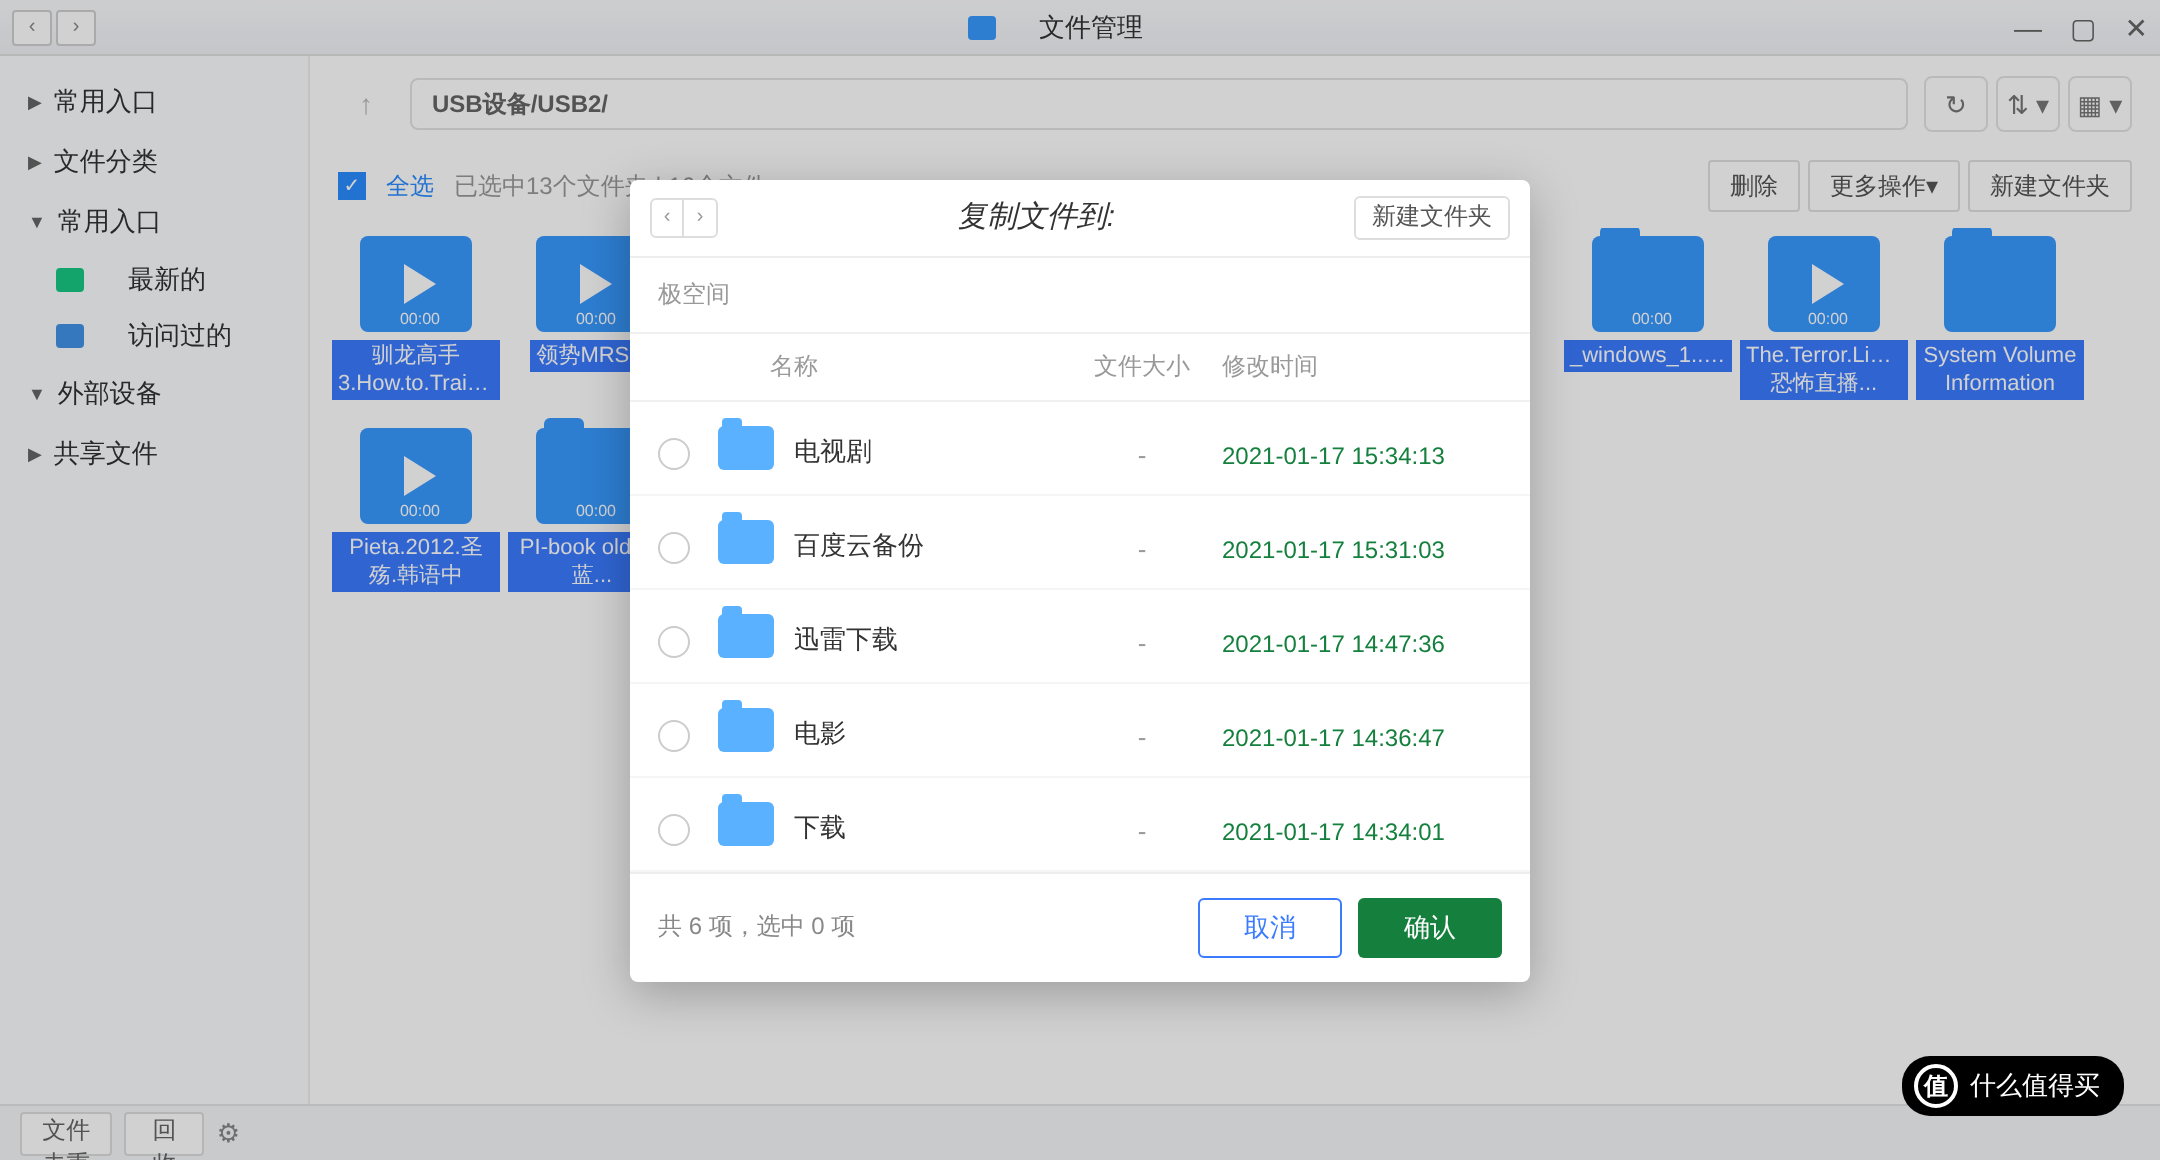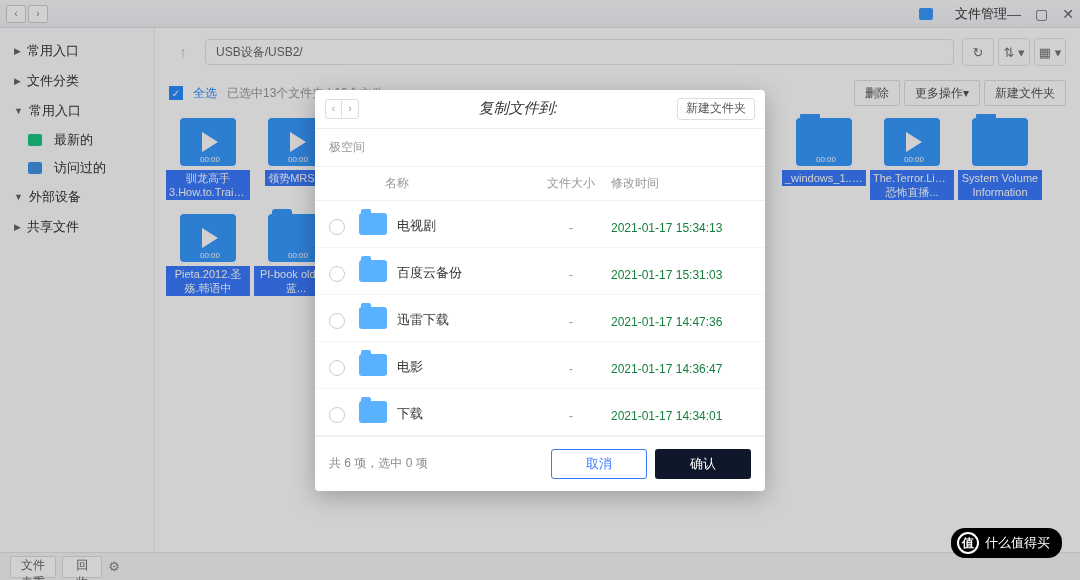--- a/index.html
+++ b/index.html
@@ -2,42 +2,42 @@
 <html><head>
 <meta charset="utf-8">
 <style>
 * { box-sizing: border-box; margin: 0; padding: 0; }
 body { font-family: "Microsoft YaHei", sans-serif; font-size: 13px; color: #333; background: #f5f6f8; width: 1080px; height: 580px; overflow: hidden; position: relative; }
 
 
 .titlebar { height: 28px; background: linear-gradient(#fafbfd,#f0f2f6); display: flex; align-items: center; border-bottom: 1px solid #e0e0e0; padding: 0 6px; }
 .nav-btns { display: flex; gap: 2px; }
 .nav-btn { width: 20px; height: 18px; border: 1px solid #d0d0d0; background: #fff; border-radius: 2px; font-size: 10px; color: #888; display: flex; align-items: center; justify-content: center; cursor: pointer; }
-.title-center { flex: 1; display: flex; align-items: center; justify-content: flex-end; gap: 22px; font-size: 13px; }
+.title-center { flex: 1; display: flex; align-items: center; justify-content: center; gap: 22px; font-size: 13px; }
 .folder-icon-sm { width: 14px; height: 12px; background: #3899ff; border-radius: 2px; display: inline-block; }
 .win-btns { display: flex; gap: 14px; font-size: 14px; color: #666; }
 .win-btn { cursor: pointer; }
 
 
 .main { display: flex; height: 524px; }
 .sidebar { width: 155px; background: #fcfdfe; border-right: 1px solid #eee; padding: 8px 0; display: flex; flex-direction: column; }
 .sidebar-group { padding: 6px 14px; font-size: 13px; color: #333; display: flex; align-items: center; gap: 6px; cursor: pointer; }
-.sidebar-item { padding: 5px 14px 5px 28px; font-size: 13px; color: #333; display: flex; align-items: center; gap: 12px; cursor: pointer; position: relative; }
+.sidebar-item { padding: 5px 14px 5px 28px; font-size: 13px; color: #333; display: flex; align-items: center; gap: 22px; cursor: pointer; position: relative; }
 .tri { font-size: 9px; color: #666; }
 .si-icon { width: 14px; height: 12px; display: inline-block; border-radius: 2px; }
 .si-green { background: #18c984; }
 .si-blue { background: #4193e8; }
 .si-orange { background: #ff7e52; }
 .eject { position: absolute; right: 10px; color: #aaa; font-size: 11px; }
 
 
 .content { flex: 1; background: #fff; display: flex; flex-direction: column; }
 .pathbar { display: flex; align-items: center; gap: 8px; padding: 10px 14px; }
 .up-btn { width: 28px; height: 28px; border: none; background: none; color: #bbb; font-size: 14px; cursor: pointer; }
-.path-input { flex: 1; height: 22px; border: 1px solid #e3e3e3; border-radius: 4px; padding: 12px 10px; font-size: 12px; color: #666; background: #fff; }
+.path-input { flex: 1; height: 22px; border: 1px solid #e3e3e3; border-radius: 4px; padding: 12px 10px; font-size: 12px; color: #666; background: #fff; font-weight: bold; }
 .tool { width: 32px; height: 28px; border: 1px solid #e3e3e3; border-radius: 4px; background: #fff; color: #777; font-size: 13px; display: flex; align-items: center; justify-content: center; cursor: pointer; }
 .tool-group { display: flex; gap: 4px; }
 
 .selbar { display: flex; align-items: center; padding: 4px 14px 8px; gap: 10px; font-size: 12px; }
 .checkbox { width: 14px; height: 14px; border: 1px solid #2a8bff; background: #2a8bff; display: inline-flex; align-items: center; justify-content: center; color: #fff; font-size: 10px; }
 .link-blue { color: #2a8bff; cursor: pointer; }
 .sel-count { color: #999; }
 .act-btns { margin-left: auto; display: flex; gap: 4px; }
 .act-btn { height: 26px; padding: 0 10px; border: 1px solid #e0e0e0; background: #fff; border-radius: 2px; font-size: 12px; color: #555; cursor: pointer; display: flex; align-items: center; }
 
@@ -74,23 +74,23 @@
 .dlg-row { display: flex; align-items: flex-end; padding: 12px 14px; border-bottom: 1px solid #f5f5f5; font-size: 13px; }
 .radio { width: 16px; height: 16px; border: 1px solid #ccc; border-radius: 50%; margin-right: 14px; cursor: pointer; }
 .fld { width: 28px; height: 22px; background: #5ab1ff; border-radius: 3px; margin-right: 10px; position: relative; }
 .fld::before { content:''; position:absolute; top:-4px; left:2px; width:10px; height:6px; background:#5ab1ff; border-radius:2px 2px 0 0; }
 .dlg-row .name { flex: 1; color: #333; }
 .dlg-row .size { width: 80px; text-align: center; color: #999; }
 .dlg-row .time { width: 140px; color: #15803d; font-size: 12px; }
 .dlg-foot { display: flex; align-items: center; padding: 12px 14px; border-top: 1px solid #eee; }
 .dlg-status { font-size: 12px; color: #888; }
 .dlg-actions { margin-left: auto; display: flex; gap: 8px; }
-.btn { width: 96px; height: 30px; border-radius: 3px; font-size: 13px; cursor: pointer; }
+.btn { width: 72px; height: 30px; border-radius: 3px; font-size: 13px; cursor: pointer; }
 .btn-cancel { background: #fff; border: 1px solid #3a7bff; color: #3a7bff; }
-.btn-ok { background: #0f172a; border: none; color: #fff; }
+.btn-ok { background: #15803d; border: none; color: #fff; }
 
 
 .wm { position: absolute; right: 18px; bottom: 22px; background: #000; color: #fff; border-radius: 14px; padding: 4px 12px 4px 6px; font-size: 13px; display: flex; align-items: center; gap: 6px; }
 .wm-c { width: 22px; height: 22px; border: 2px solid #fff; border-radius: 50%; display: flex; align-items: center; justify-content: center; font-size: 12px; font-weight: bold; }
 </style>
 </head>
 <body>
 
 <div class="titlebar">
   <div class="nav-btns">

